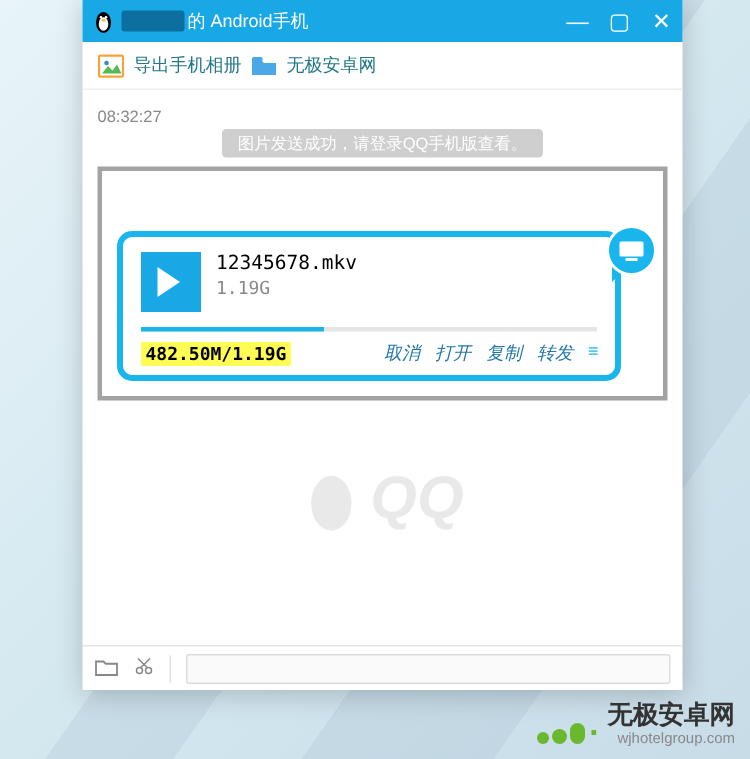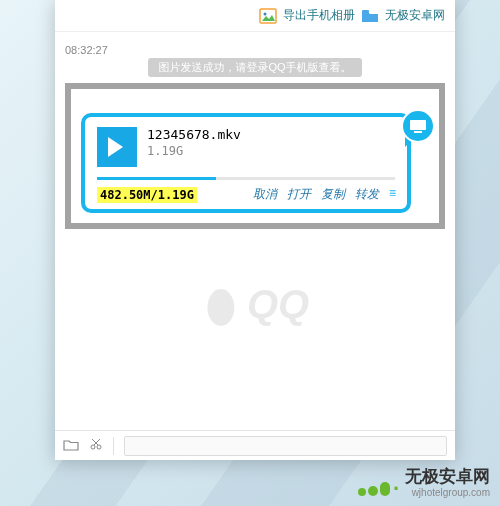--- a/index.html
+++ b/index.html
@@ -39,37 +39,37 @@
     border-radius: 2px; margin-right: 2px;
   }
   .winctrl { margin-left: auto; display: flex; }
   .winctrl div {
     width: 28px; height: 28px; display: flex;
     align-items: center; justify-content: center;
     font-size: 15px; cursor: pointer;
   }
   .toolbar {
     height: 32px; display: flex; align-items: center;
-    padding: 0 10px; gap: 6px; border-bottom: 1px solid #eee; justify-content: flex-end;
+    padding: 0 10px; gap: 6px; border-bottom: 1px solid #eee;
   }
   .tb-ico { width: 18px; height: 18px; display:flex; align-items:center; justify-content:center;}
   .tb-txt { color: #278; font-size: 12px; }
   .chat {
     flex: 1; position: relative; padding: 8px 10px 0 10px;
     overflow: hidden;
   }
   .time { color: #888; font-size: 11px; margin: 4px 0 2px;}
   .sysmsg {
     display: block; margin: 0 auto 6px auto; width: fit-content;
     background: #cfcfcf; color: #fff; font-size: 11px;
     padding: 2px 10px; border-radius: 3px;
   }
   .redbox {
-    border: 6px solid #a3a3a3;
-    padding: 8px 10px 10px 10px;
+    border: 3px solid #a3a3a3;
+    padding: 24px 10px 10px 10px;
     position: relative;
   }
   .bubble-wrap { position: relative; }
   .avatar {
     position: absolute; right: -6px; top: -4px;
     width: 34px; height: 34px; border-radius: 50%;
     background: #19b6ee; display:flex; align-items:center; justify-content:center;
     border: 2px solid #fff; z-index: 2;
   }
   .bubble {
@@ -133,20 +133,38 @@
   .wm-txt .cn{font-size:17px;font-weight:600;color:#333;}
   .wm-txt .en{font-size:10px;color:#888;}
 </style>
 </head>
 <body>
 
 <div class="bg-diag"></div>
 
 <div class="window">
 
+  <div class="titlebar">
+    <span class="penguin-ico">
+      <svg viewBox="0 0 16 18">
+          <ellipse cx="8" cy="10" rx="5" ry="7" fill="#000"></ellipse>
+          <ellipse cx="8" cy="11" rx="3.2" ry="4.5" fill="#fff"></ellipse>
+          <circle cx="6.3" cy="6.5" r=".9" fill="#fff"></circle>
+          <circle cx="9.7" cy="6.5" r=".9" fill="#fff"></circle>
+          <ellipse cx="8" cy="8.5" rx="1.4" ry=".8" fill="#f6b73c"></ellipse>
+        </svg>
+    </span>
+    <span class="name-blur"></span>
+    <span>的 Android手机</span>
+    <div class="winctrl">
+      <div>—</div>
+      <div>▢</div>
+      <div>✕</div>
+    </div>
+  </div>
 
   <div class="toolbar">
     <span class="tb-ico">
       <svg width="18" height="16" viewBox="0 0 18 16">
           <rect x="1" y="1" width="16" height="14" rx="1" fill="none" stroke="#f7a23b" stroke-width="1.5"></rect>
           <circle cx="6" cy="6" r="1.5" fill="#38c"></circle>
           <path d="M3 13 L7 8 L10 11 L13 7 L16 13 Z" fill="#5b5"></path>
         </svg>
     </span>
     <span class="tb-txt">导出手机相册</span>

